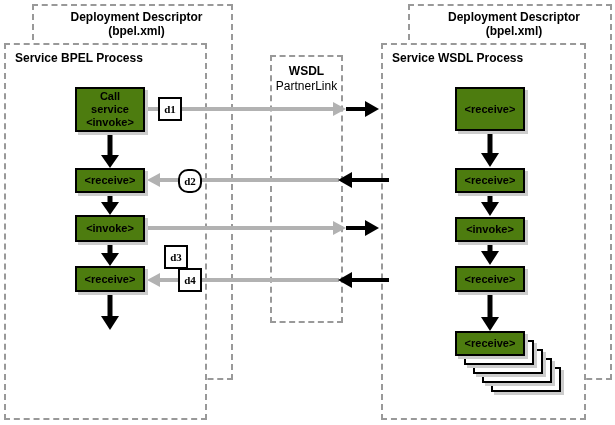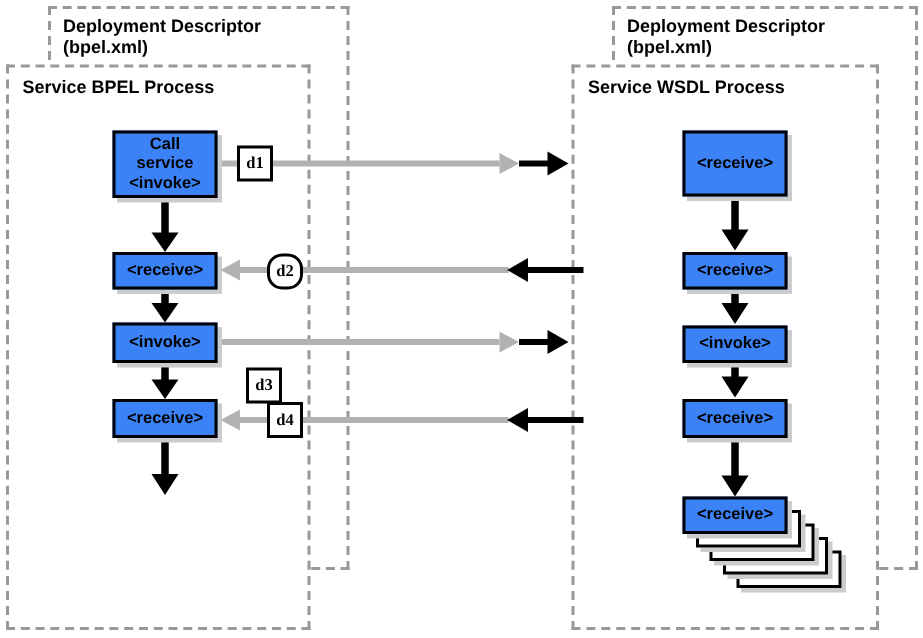--- a/index.html
+++ b/index.html
@@ -18,33 +18,34 @@
   }
   .dd-box { z-index: 1; background: transparent; }
   .process-box { z-index: 2; background: #ffffff; }
   .wsdl-box { z-index: 2; background: #ffffff; text-align: center; }
   .dd-label {
     padding: 4px 0 0 8px;
     font-size: 12px;
     font-weight: bold;
     color: #000;
     line-height: 14px;
+    text-align: center;
   }
   .process-title {
     padding: 6px 0 0 9px;
     font-size: 12px;
     font-weight: bold;
     color: #000;
   }
   .wsdl-title { margin-top: 7px; font-size: 12px; font-weight: bold; color: #000; }
   .wsdl-subtitle { font-size: 12px; color: #000; margin-top: 1px; }
   .node {
     position: absolute;
     box-sizing: border-box;
-    background: #3b82f6;
+    background: #4d7c0f;
     border: 2px solid #000000;
     box-shadow: 3px 3px 0 #cccccc;
     display: flex;
     align-items: center;
     justify-content: center;
     text-align: center;
     font-size: 11px;
     font-weight: bold;
     line-height: 13px;
     white-space: pre-line;
@@ -104,20 +105,24 @@
   </div>
 
   <div class="dashed process-box" style="left:4px; top:43px; width:203px; height:377px;">
     <div class="process-title">Service BPEL Process</div>
   </div>
 
   <div class="dashed process-box" style="left:381px; top:43px; width:205px; height:377px;">
     <div class="process-title">Service WSDL Process</div>
   </div>
 
+  <div class="dashed wsdl-box" style="left:270px; top:55px; width:73px; height:268px;">
+    <div class="wsdl-title">WSDL</div>
+    <div class="wsdl-subtitle">PartnerLink</div>
+  </div>
 
   <svg id="arrows" width="615" height="425" viewBox="0 0 615 425">
 
     <g stroke="#000000" stroke-width="5">
       <line x1="110" y1="132" x2="110" y2="156"></line>
       <polygon points="101,155 119,155 110,168" stroke="none"></polygon>
       <line x1="110" y1="193" x2="110" y2="203"></line>
       <polygon points="101,202 119,202 110,215" stroke="none"></polygon>
       <line x1="110" y1="242" x2="110" y2="254"></line>
       <polygon points="101,253 119,253 110,266" stroke="none"></polygon>

